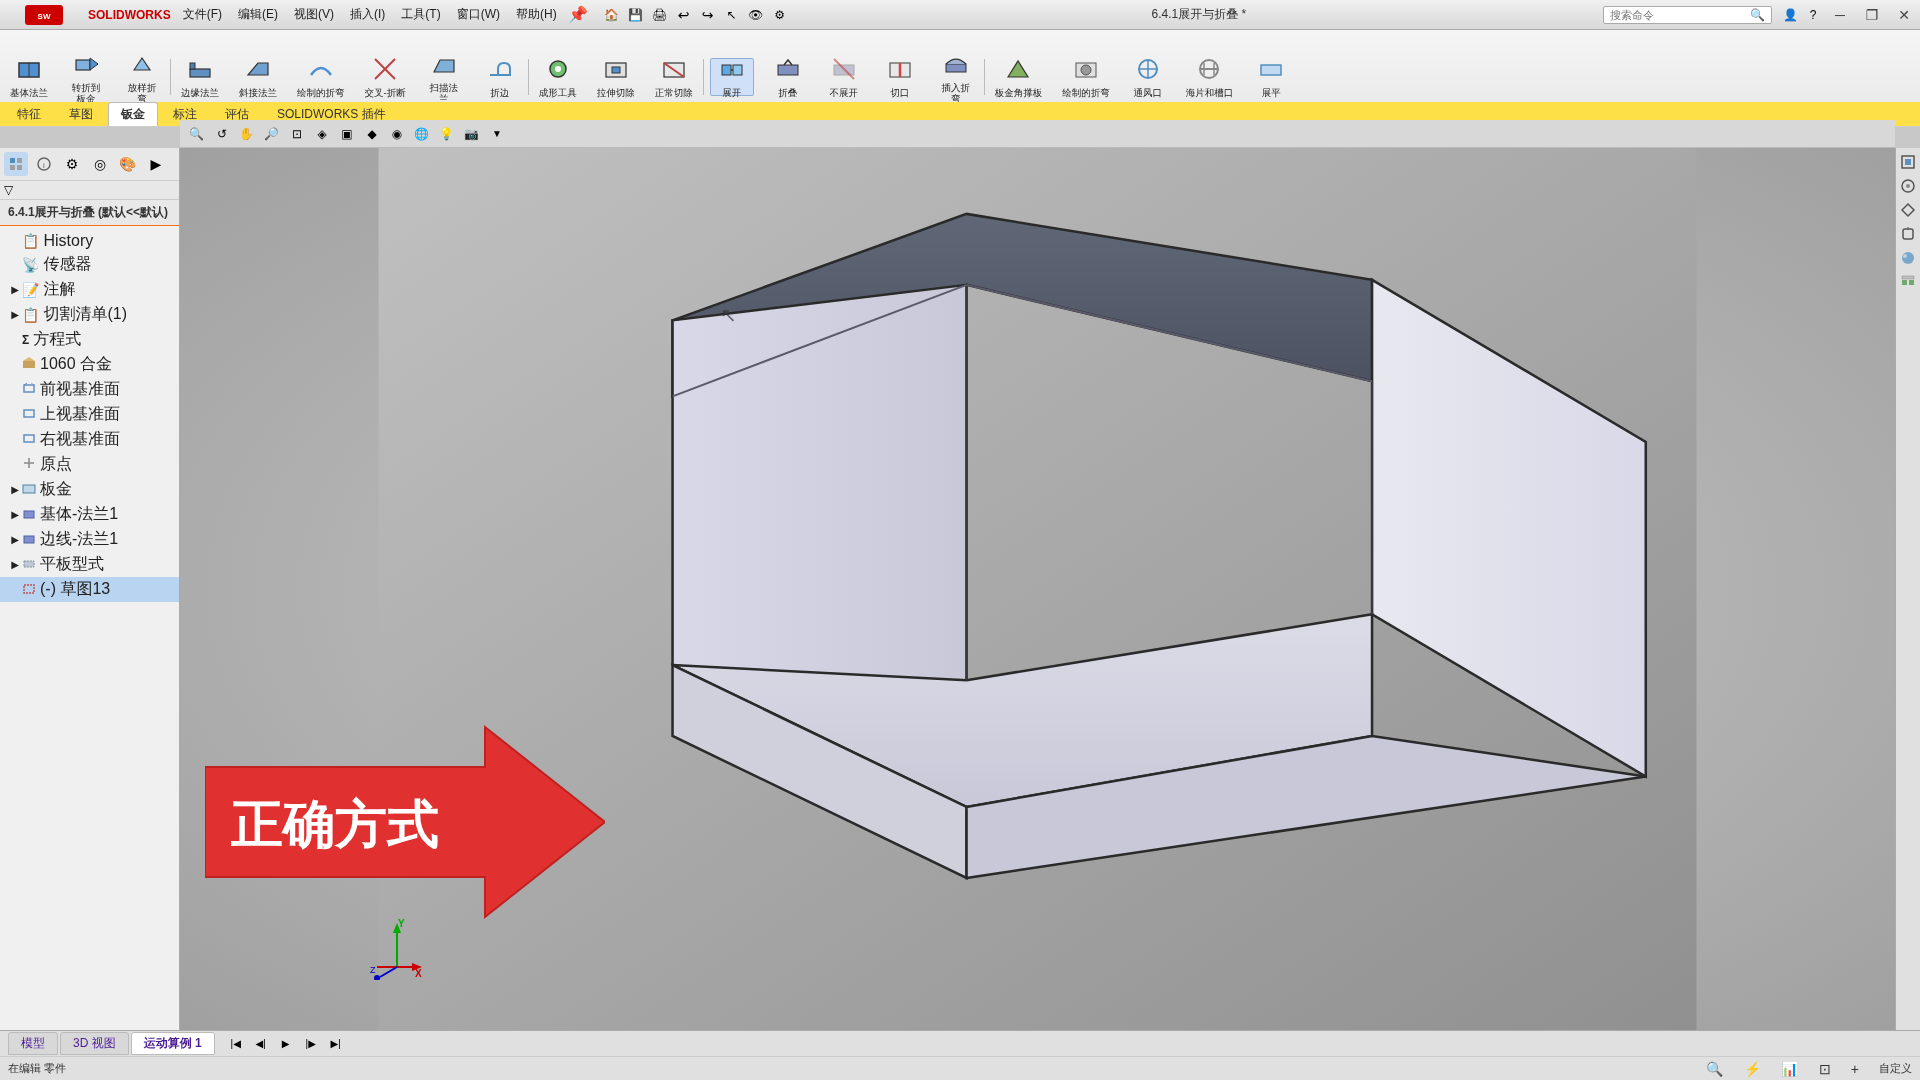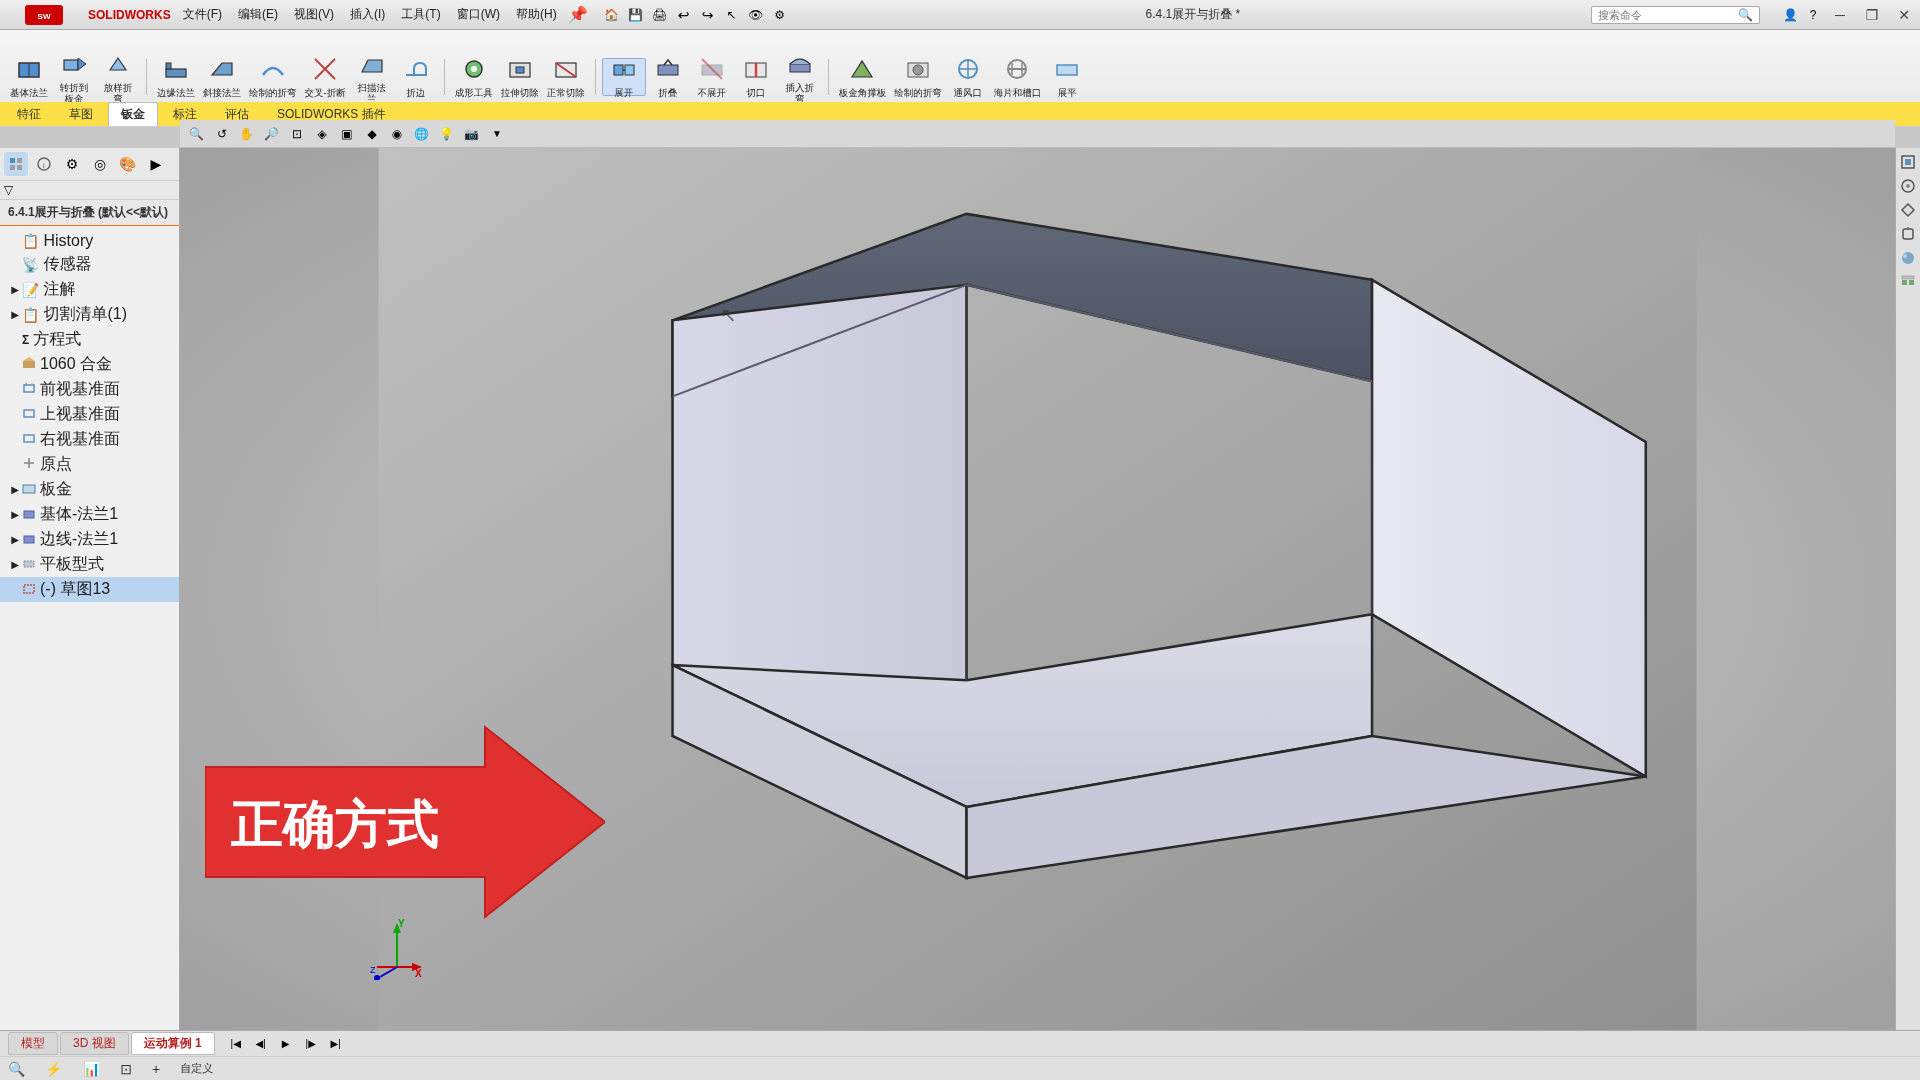--- a/index.html
+++ b/index.html
@@ -145,21 +145,21 @@
       position: absolute; bottom: 0; left: 0; right: 0; height: 50px;
       background: #e0e0e0;
       border-top: 1px solid #aaa;
       display: flex; flex-direction: column;
     }
     .bottom-tabs {
       display: flex; align-items: center; padding: 2px 8px;
       border-bottom: 1px solid #ccc; height: 26px;
     }
     .bottom-tab {
-      padding: 2px 12px; cursor: pointer; font-size: 12px; color: #b91c1c;
+      padding: 2px 12px; cursor: pointer; font-size: 12px; color: #4c1d95;
       border: 1px solid #bbb; border-radius: 3px 3px 0 0;
       background: #d8d8d8; margin-right: 2px;
     }
     .bottom-tab.active { background: #fff; font-weight: bold; }
     .bottom-status {
       display: flex; align-items: center; padding: 2px 8px;
       font-size: 11px; color: #333; height: 24px;
     }
     .status-left { flex: 1; }
     .status-right { display: flex; gap: 20px; }
@@ -171,29 +171,29 @@
     .qa-btn {
       width: 22px; height: 22px; display: flex; align-items: center;
       justify-content: center; cursor: pointer; font-size: 12px;
       border-radius: 2px;
     }
 
     
     .title-search {
       display: flex; align-items: center; border: 1px solid #aaa;
       background: white; padding: 1px 6px; border-radius: 2px;
-      margin-right: 20px;
+      margin-right: 8px;
     }
     .title-search input {
       border: none; outline: none; font-size: 11px; width: 140px;
     }
 
     
     .tb-group {
-      display: flex; align-items: flex-end; padding: 0 2px;
+      display: flex; align-items: flex-end; padding: 0 2px; gap: 12px;
     }
     .tb-icon-btn {
       display: flex; flex-direction: column; align-items: center;
       justify-content: center; padding: 2px 4px; cursor: pointer;
       border-radius: 2px; min-width: 44px; height: 38px; font-size: 9.5px;
       color: #222; gap: 1px;
     }
     .tb-icon-btn .tb-icon { font-size: 16px; }
     .tb-icon-btn .tb-label { font-size: 9.5px; line-height: 1.1; text-align: center; }
 
@@ -800,20 +800,21 @@
     <div style="display:flex;align-items:center;gap:3px;margin-left:8px;">
       <div class="qa-btn" style="font-size:10px;">|◀</div>
       <div class="qa-btn" style="font-size:10px;">◀|</div>
       <div class="qa-btn" style="font-size:10px;">▶</div>
       <div class="qa-btn" style="font-size:10px;">|▶</div>
       <div class="qa-btn" style="font-size:10px;">▶|</div>
     </div>
   </div>
 
   <div class="bottom-status">
+    <span class="status-left">在编辑 零件</span>
     <div class="status-right">
 
       <span style="font-size:14px;cursor:pointer;">🔍</span>
       <span style="font-size:14px;cursor:pointer;">⚡</span>
       <span style="font-size:14px;cursor:pointer;">📊</span>
       <span style="font-size:14px;cursor:pointer;">⊡</span>
       <span style="font-size:14px;cursor:pointer;">+</span>
       <span class="status-right">自定义</span>
     </div>
   </div>

